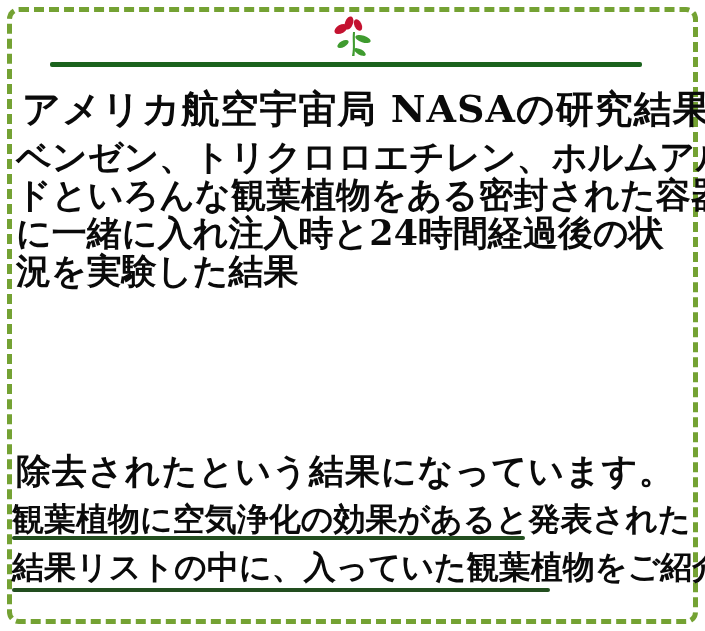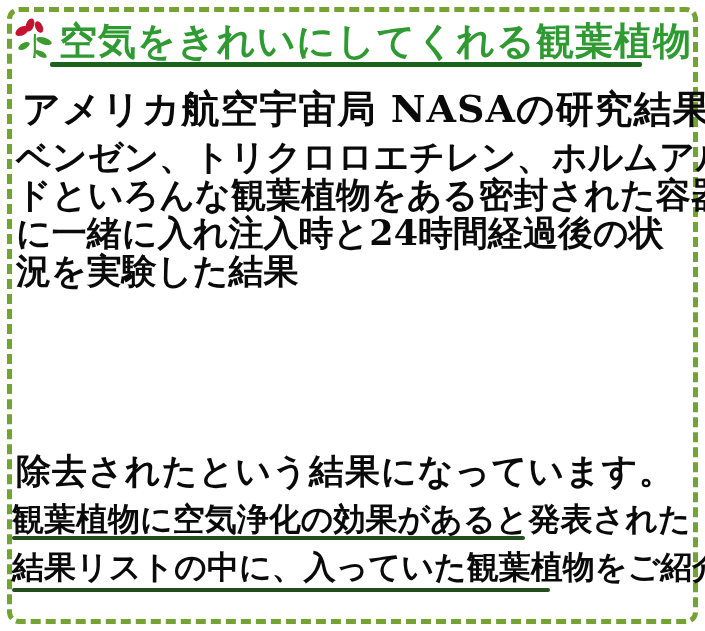--- a/index.html
+++ b/index.html
@@ -104,21 +104,20 @@
           <ellipse cx="26" cy="9" rx="6.2" ry="3.6" transform="rotate(-115 26 9)"></ellipse>
         </g>
         <g fill="#3f9b2f">
           <path d="M21 16 C20 24, 22 30, 20 40 L22.5 40 C23.5 30, 22.5 24, 23 16 Z"></path>
           <ellipse cx="31" cy="23" rx="8" ry="3.4" transform="rotate(18 31 23)"></ellipse>
           <ellipse cx="11" cy="28" rx="6.2" ry="3.0" transform="rotate(152 11 28)"></ellipse>
           <ellipse cx="28" cy="36" rx="6.4" ry="2.8" transform="rotate(28 28 36)"></ellipse>
         </g>
       </svg>
     </span>
-    <span class="page-title">空気をきれいにしてくれる観葉植物</span>
   </div>
 
   <div class="title-rule"></div>
 
   <div class="txt intro">アメリカ航空宇宙局 NASAの研究結果で</div>
 
   <div class="txt experiment">
     <div>ベンゼン、トリクロロエチレン、ホルムアルデヒ</div>
     <div>ドといろんな観葉植物をある密封された容器</div>
     <div>に一緒に入れ注入時と24時間経過後の状</div>

